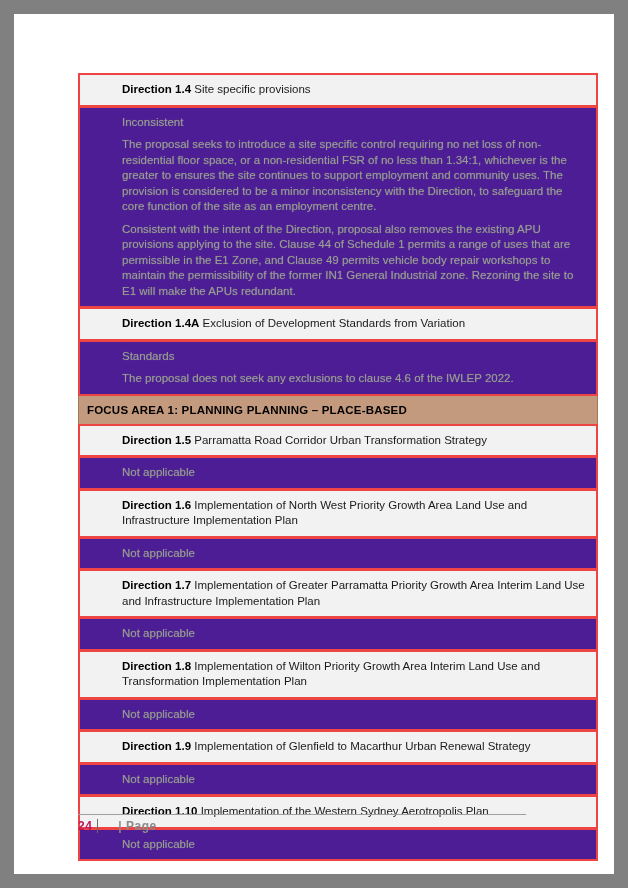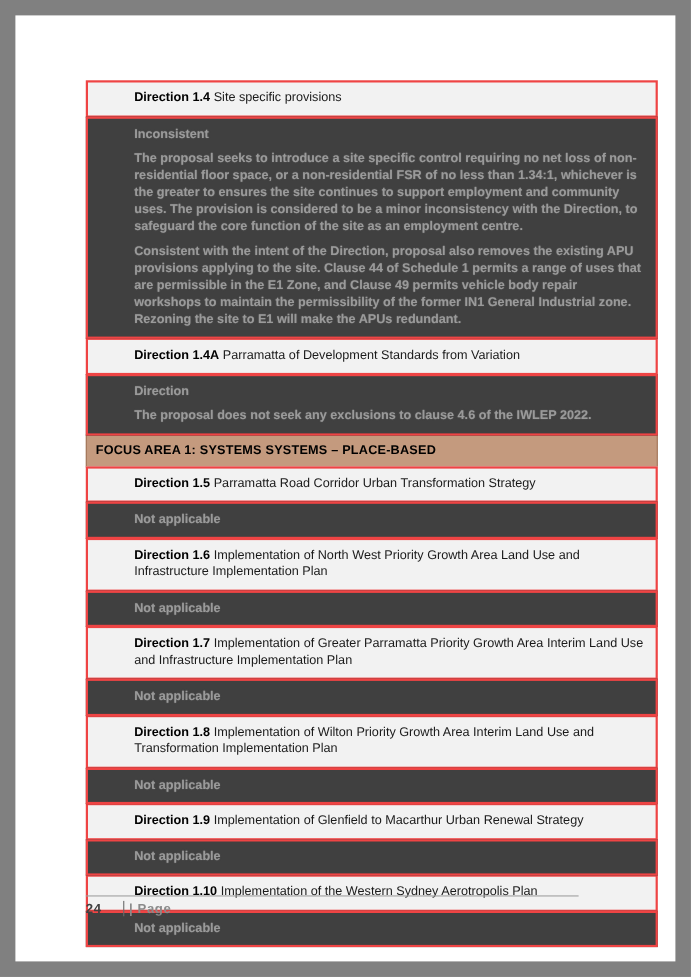--- a/index.html
+++ b/index.html
@@ -35,24 +35,23 @@
     margin-top: -1px;
     padding: 7px 10px 7px 42px;
     font-size: 11.5px;
     line-height: 1.35;
     color: #1a1a1a;
   }
   .row.header {
     background: #f2f2f2;
   }
   .row.body {
-    background: #404040;
+    background: #4c1d95;
     color: #8e8e8e;
     padding-left: 42px;
-    font-weight: bold;
   }
   .row.body.blurred {
     color: #9a9a9a;
     text-shadow: 0 0 1.1px rgba(120,120,120,0.9);
   }
   .row.header .dir {
     font-weight: bold;
     color: #000000;
   }
   .focus-band {
@@ -89,24 +88,24 @@
     height: 0;
   }
   .footer-text {
     margin-top: 4px;
     font-size: 12px;
     color: #8a8a8a;
     font-weight: bold;
     letter-spacing: 0.5px;
   }
   .footer-num {
-    color: #404040;
+    color: #be185d;
     border-right: 1px solid #6a6a6a;
-    padding-right: 20px;
-    margin-right: 4px;
+    padding-right: 5px;
+    margin-right: 20px;
   }
 </style>
 </head>
 <body>
 
 <div class="page">
 
   <div class="content">
 
     <div class="row header">
@@ -114,28 +113,28 @@
       <span>Site specific provisions</span>
     </div>
     <div class="row body blurred blur-text">
       <p class="para">Inconsistent</p>
       <p class="para">The proposal seeks to introduce a site specific control requiring no net loss of non-residential floor space, or a non-residential FSR of no less than 1.34:1, whichever is the greater to ensures the site continues to support employment and community uses. The provision is considered to be a minor inconsistency with the Direction, to safeguard the core function of the site as an employment centre.</p>
       <p class="para">Consistent with the intent of the Direction, proposal also removes the existing APU provisions applying to the site. Clause 44 of Schedule 1 permits a range of uses that are permissible in the E1 Zone, and Clause 49 permits vehicle body repair workshops to maintain the permissibility of the former IN1 General Industrial zone. Rezoning the site to E1 will make the APUs redundant.</p>
     </div>
 
     <div class="row header">
       <span class="dir">Direction 1.4A</span>
-      <span>Parramatta of Development Standards from Variation</span>
+      <span>Exclusion of Development Standards from Variation</span>
     </div>
     <div class="row body blurred blur-text">
-      <p class="para">Direction</p>
+      <p class="para">Standards</p>
       <p class="para">The proposal does not seek any exclusions to clause 4.6 of the IWLEP 2022.</p>
     </div>
 
-    <div class="focus-band">FOCUS AREA 1: SYSTEMS SYSTEMS – PLACE-BASED</div>
+    <div class="focus-band">FOCUS AREA 1: PLANNING PLANNING – PLACE-BASED</div>
 
     <div class="row header">
       <span class="dir">Direction 1.5</span>
       <span>Parramatta Road Corridor Urban Transformation Strategy</span>
     </div>
     <div class="row body blurred blur-text">
       <p class="para">Not applicable</p>
     </div>
 
     <div class="row header">

